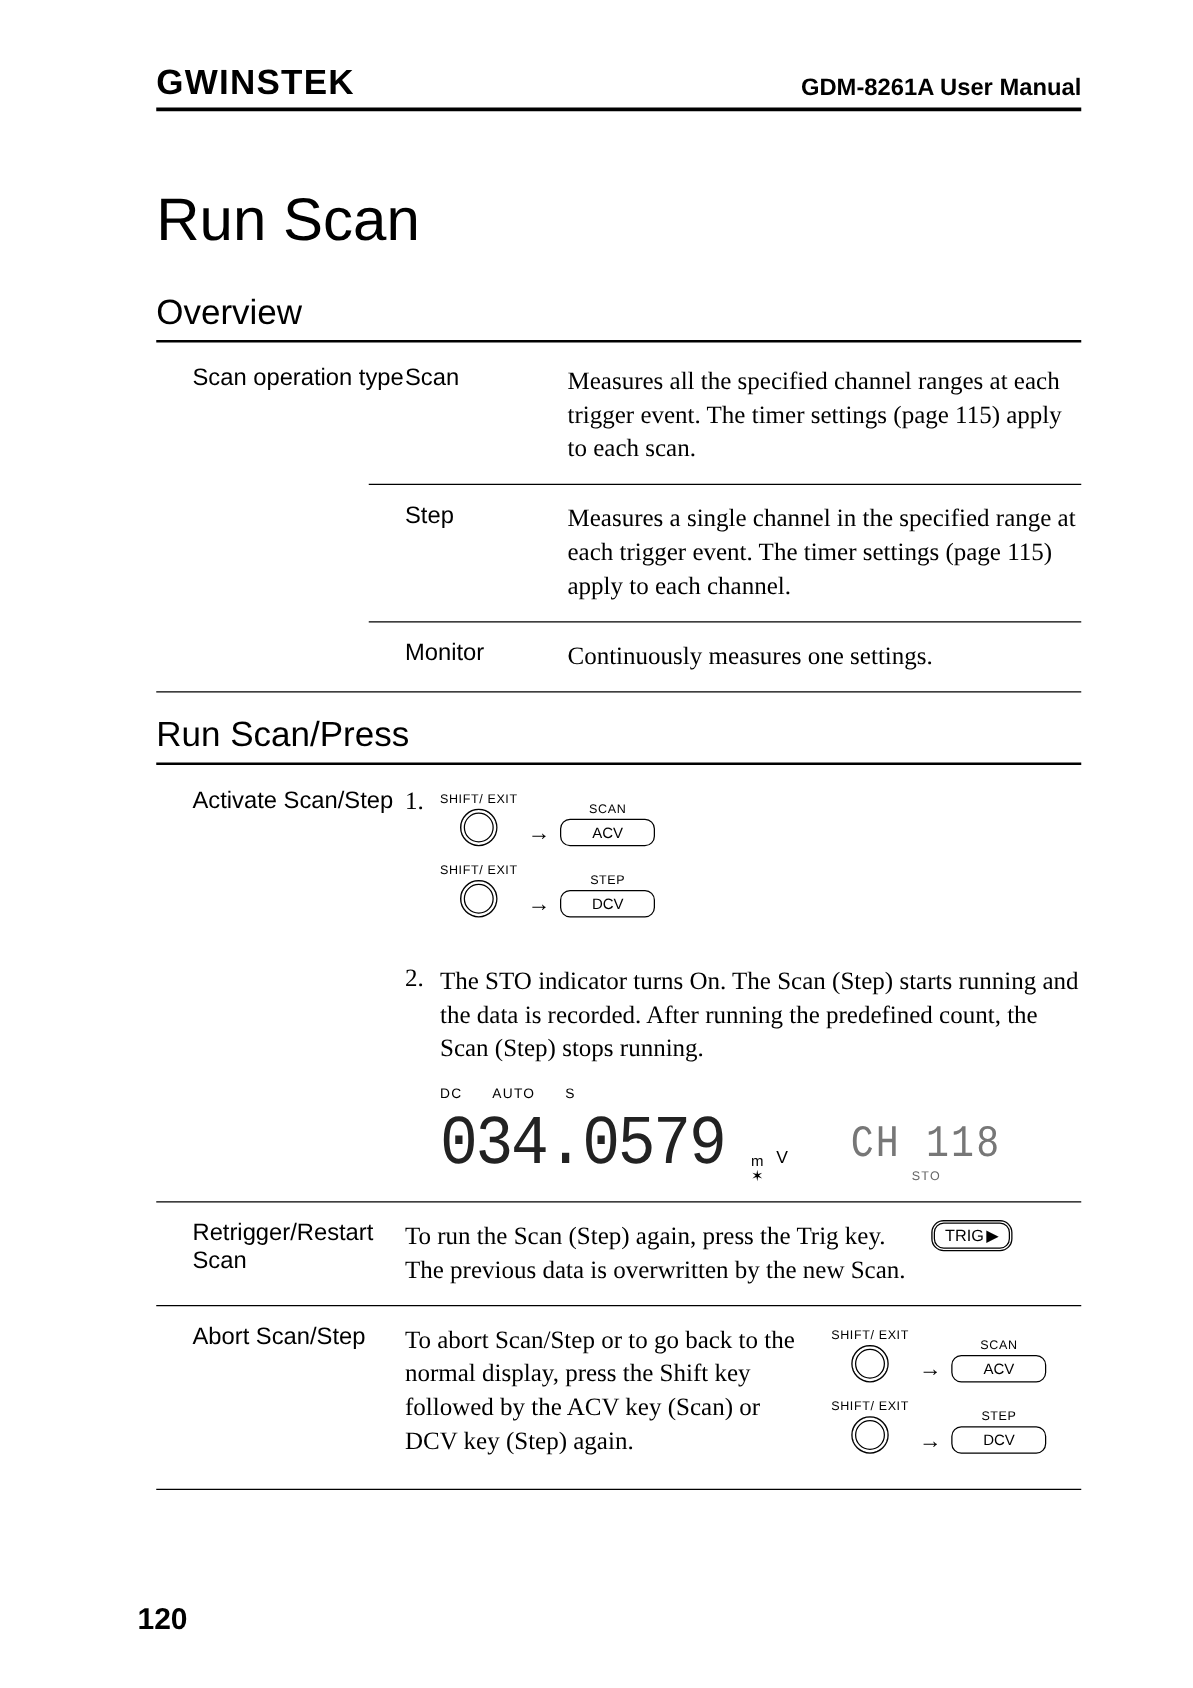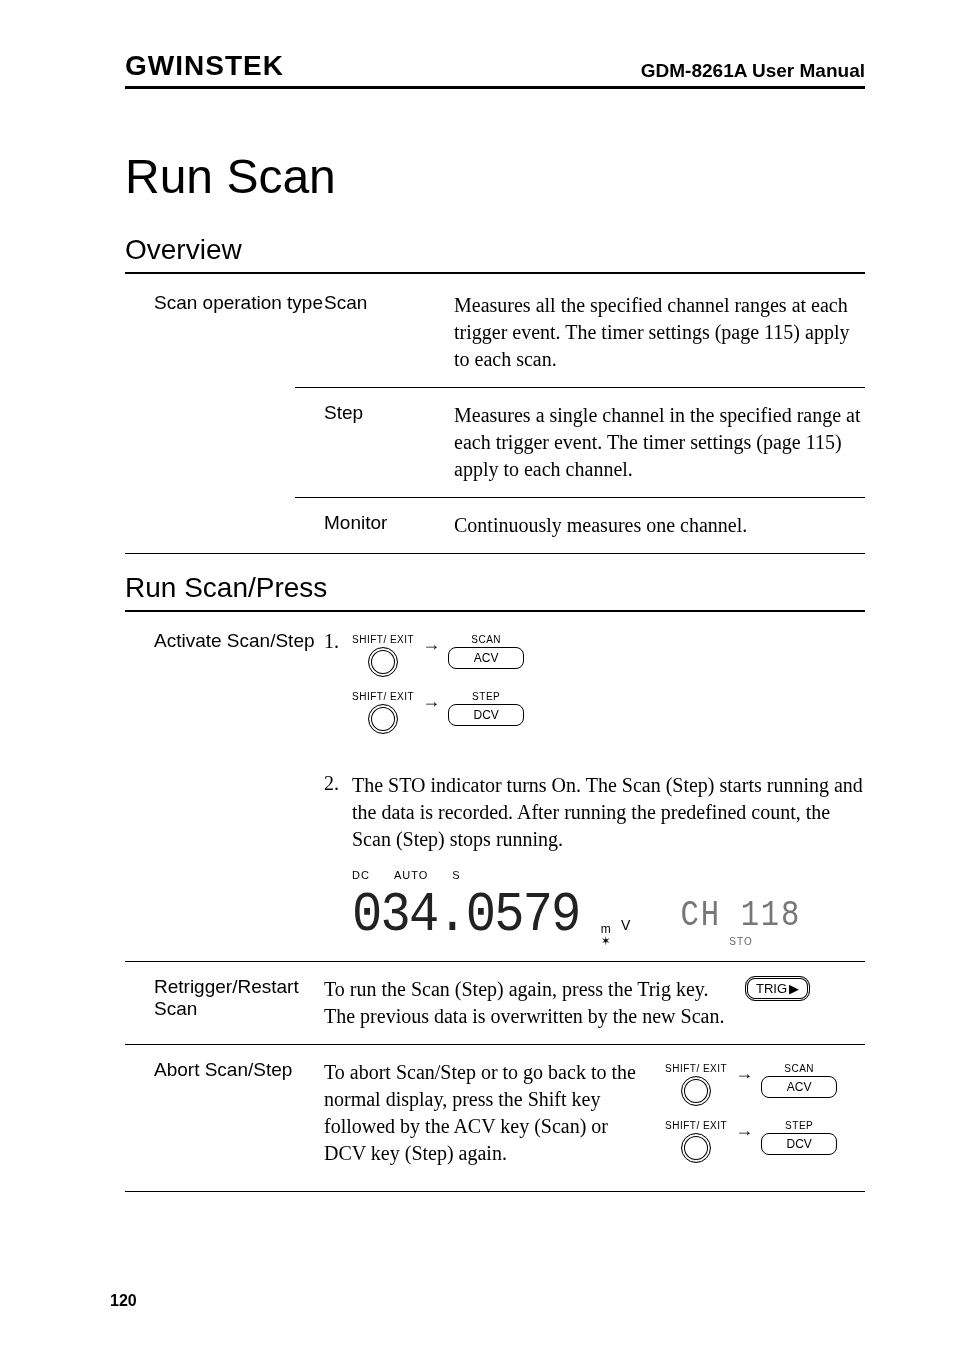--- a/index.html
+++ b/index.html
@@ -96,21 +96,21 @@
   .step-body{
     flex:1;
     font-size:20px;
     line-height:1.35;
   }
   .keys-col{
     width:200px;flex:0 0 200px;
     font-family:Arial,sans-serif;
     font-size:11px;
   }
-  .key-line{display:flex;align-items:flex-start;gap:8px;margin:4px 0 14px 0;}
+  .key-line{display:flex;align-items:flex-end;gap:8px;margin:4px 0 14px 0;}
   .key-stack{display:flex;flex-direction:column;align-items:center;gap:2px;}
   .small-label{font-size:10px;letter-spacing:0.5px;}
   .circ{
     width:30px;height:30px;border:1.5px solid #000;border-radius:50%;
     box-shadow:inset 0 0 0 2px #fff, inset 0 0 0 3px #000;
     box-sizing:border-box;
   }
   .arrow{font-size:18px;}
   .rect-btn{
     border:1.5px solid #000;border-radius:8px;
@@ -151,21 +151,21 @@
     font-size:36px;color:#777;letter-spacing:2px;
     transform:scaleX(0.85);
   }
   .sto{font-family:Arial,sans-serif;font-size:10px;color:#666;letter-spacing:1px;}
   .pagenum{
     position:absolute;
     left:110px;
     bottom:40px;
     font-family:Arial,sans-serif;
     font-weight:900;
-    font-size:16px;
+    font-size:24px;
   }
 </style>
 </head>
 <body>
 
 <div class="page">
 
   <div class="head-row">
     <div class="brand">GWINSTEK</div>
     <div class="manual">GDM-8261A User Manual</div>
@@ -183,21 +183,21 @@
   <div class="sep"></div>
   <div class="row">
     <div class="col-label"></div>
     <div class="col-key">Step</div>
     <div class="col-body">Measures a single channel in the specified range at each trigger event. The timer settings (page 115) apply to each channel.</div>
   </div>
   <div class="sep"></div>
   <div class="row">
     <div class="col-label"></div>
     <div class="col-key">Monitor</div>
-    <div class="col-body">Continuously measures one channel.</div>
+    <div class="col-body">Continuously measures one settings.</div>
   </div>
   <div class="sep-full"></div>
 
   <h2 class="section">Run Scan/Press</h2>
 
   <div class="row" style="align-items:flex-start;">
     <div class="col-label">Activate Scan/Step</div>
     <div style="flex:1;">
       <div class="step-row" style="padding-top:0;">
         <div class="step-num">1.</div>

